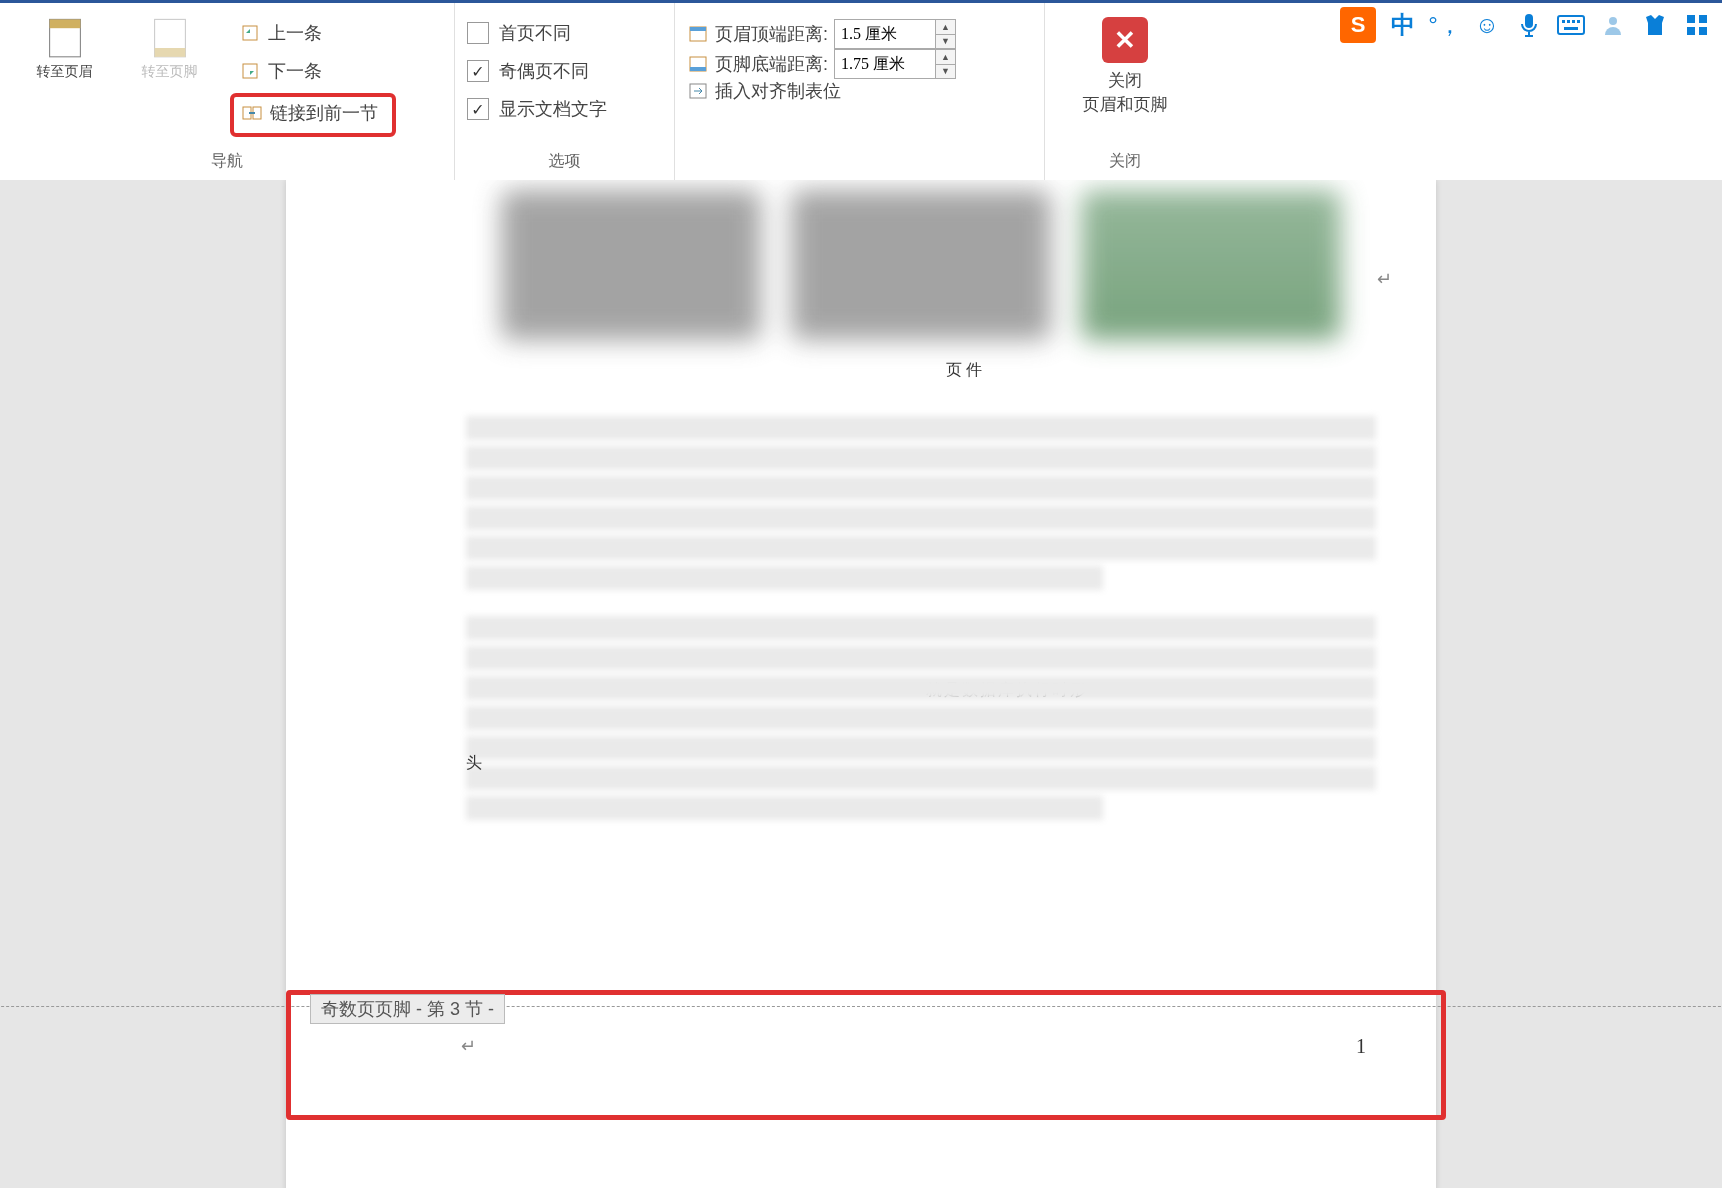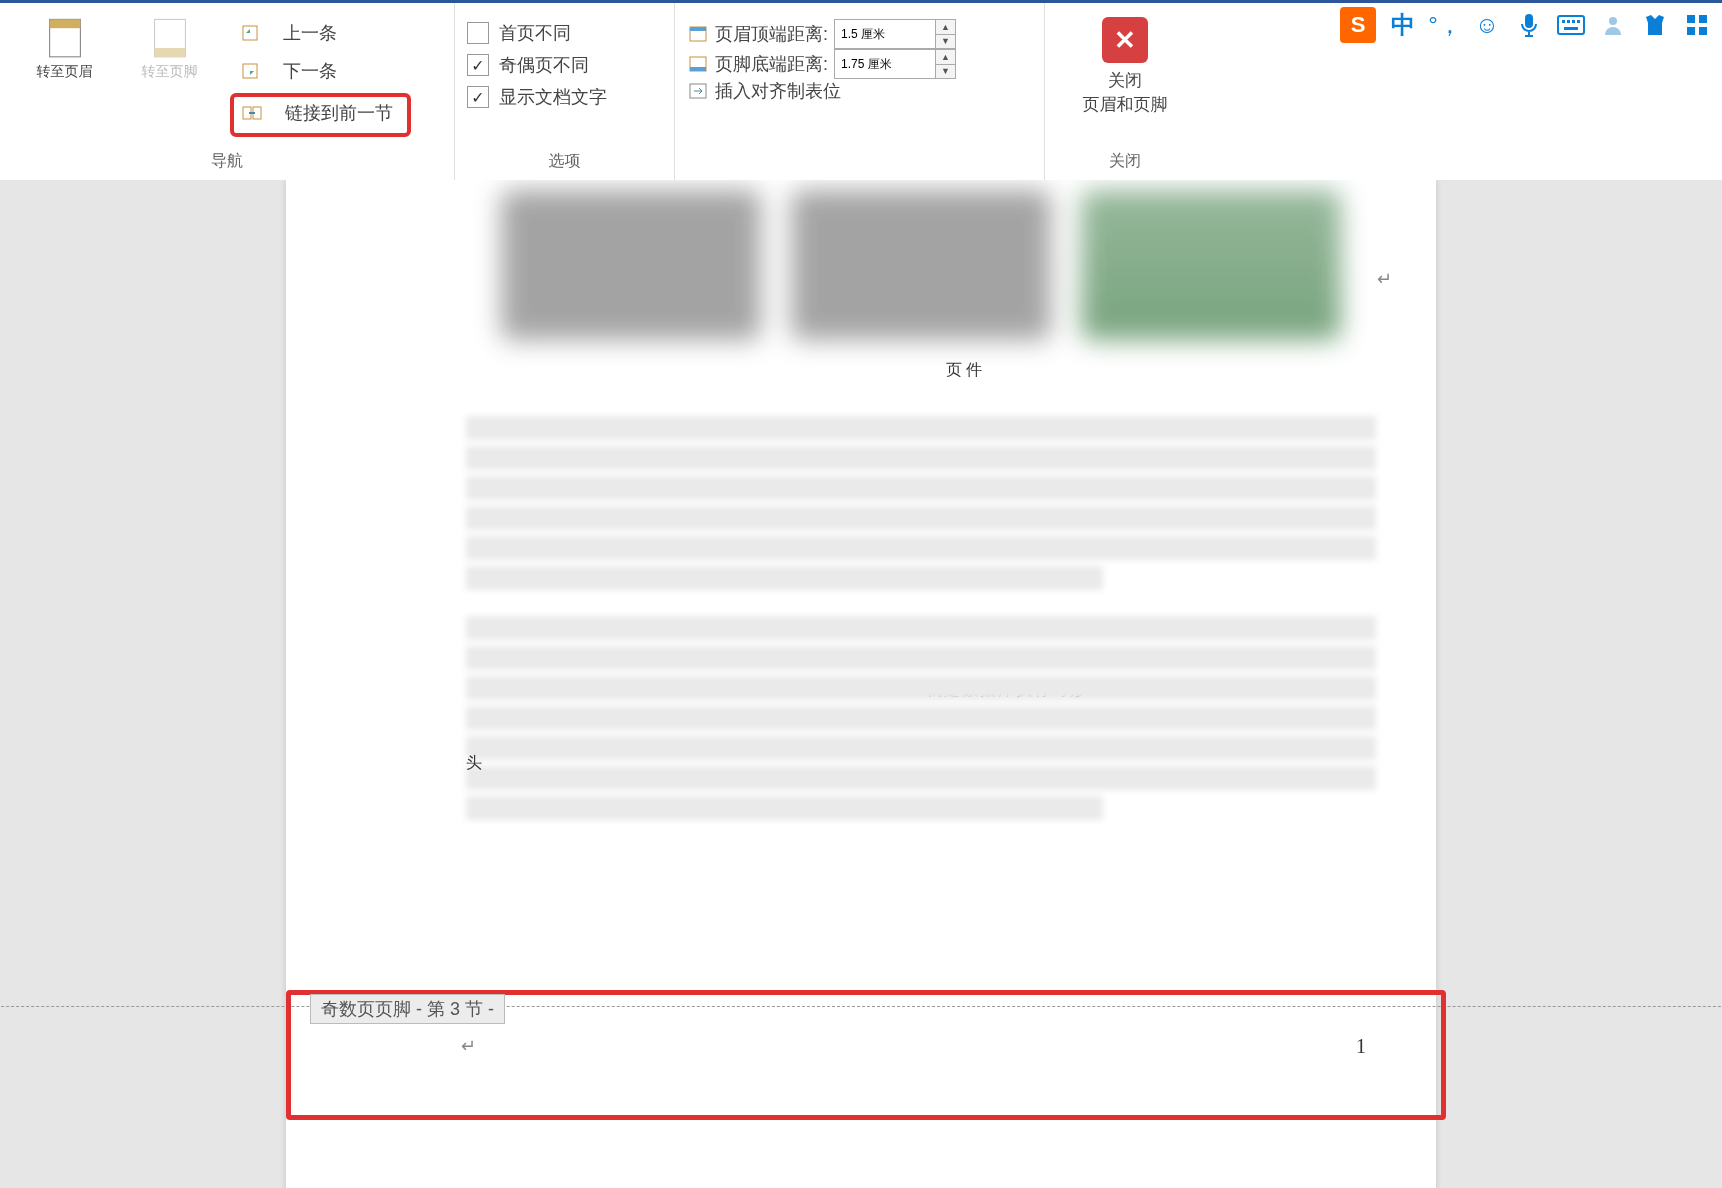--- a/index.html
+++ b/index.html
@@ -58,37 +58,37 @@
       display: flex;
       align-items: center;
       justify-content: center;
       margin-bottom: 4px;
     }
     .nav-bigbtn-label { font-size: 14px; }
     .nav-smallbtns { display: flex; flex-direction: column; gap: 6px; margin-left: 8px; padding-top: 6px; }
     .nav-smallbtn {
       display: flex;
       align-items: center;
-      gap: 23px;
+      gap: 8px;
       padding: 4px 10px;
       cursor: pointer;
       color: #444;
       font-size: 18px;
     }
     .nav-smallbtn .ico { width: 20px; height: 20px; display:flex; align-items:center; justify-content:center;}
     .highlighted {
       border: 4px solid #e03030;
       border-radius: 6px;
       padding: 4px 14px 8px 8px !important;
       align-items: center;
     }
 
     
     .opt-group { width: 220px; }
-    .opt-list { display:flex; flex-direction:column; gap: 8px; padding-top: 10px; width:100%; }
+    .opt-list { display:flex; flex-direction:column; gap: 14px; padding-top: 10px; width:100%; }
     .chk {
       display: flex;
       align-items: center;
       gap: 10px;
       font-size: 18px;
       color: #444;
       cursor: pointer;
     }
     .chkbox {
       width: 22px; height: 22px;
@@ -110,22 +110,22 @@
       align-items: stretch;
       border: 1px solid #aaa;
       height: 30px;
       background: #fff;
     }
     .spinner input {
       border: none;
       outline: none;
       width: 100px;
       padding: 0 6px;
-      font-size: 12px;
-      font-family: Liberation Sans, sans-serif;
+      font-size: 16px;
+      font-family: Liberation Serif, serif;
     }
     .spinner-btns {
       display: flex;
       flex-direction: column;
       border-left: 1px solid #aaa;
       width: 20px;
     }
     .spinbtn {
       flex: 1;
       display: flex;

